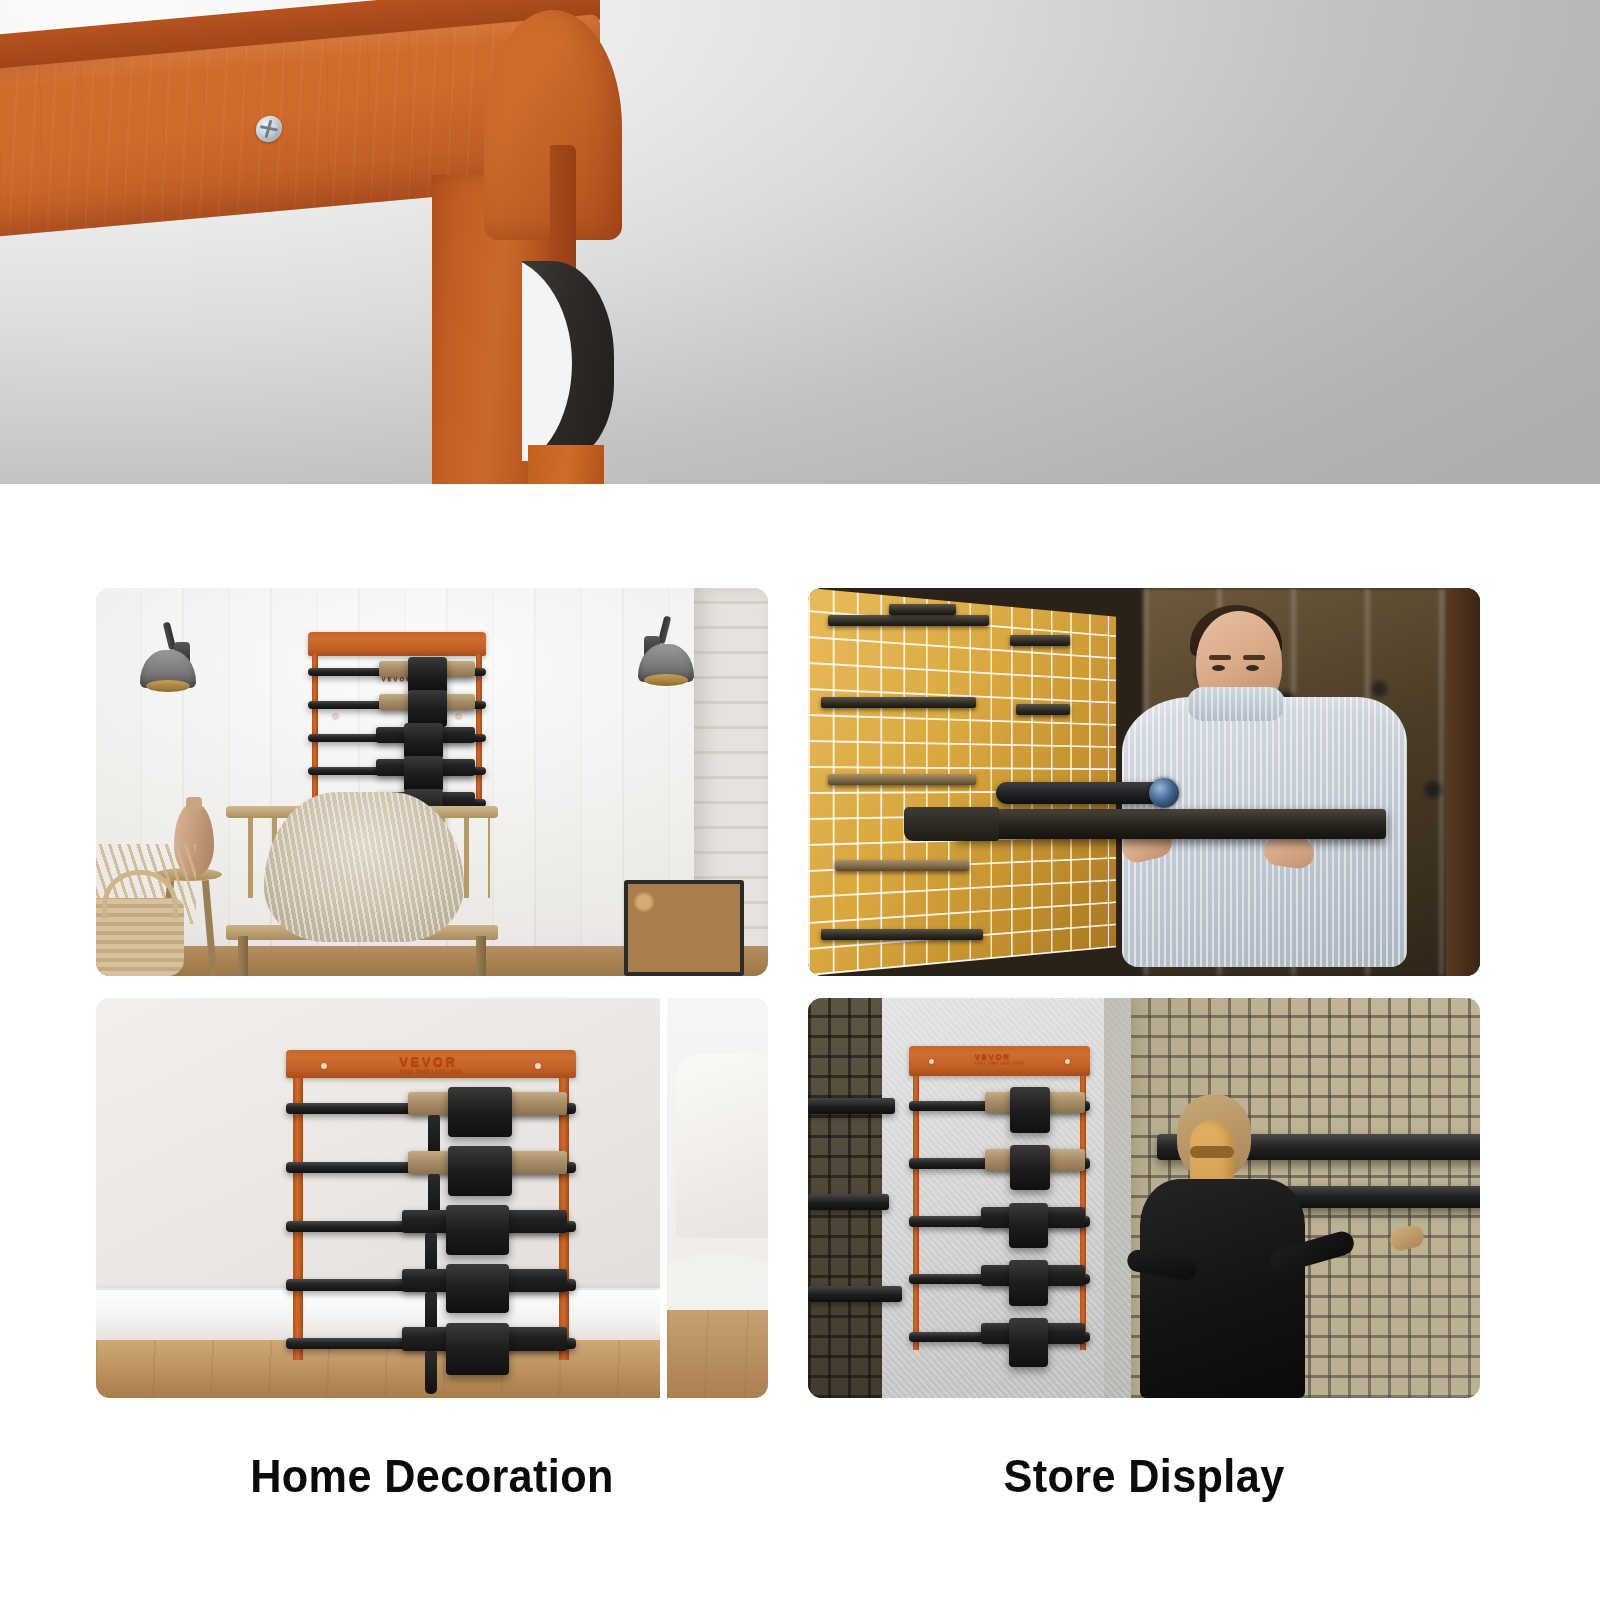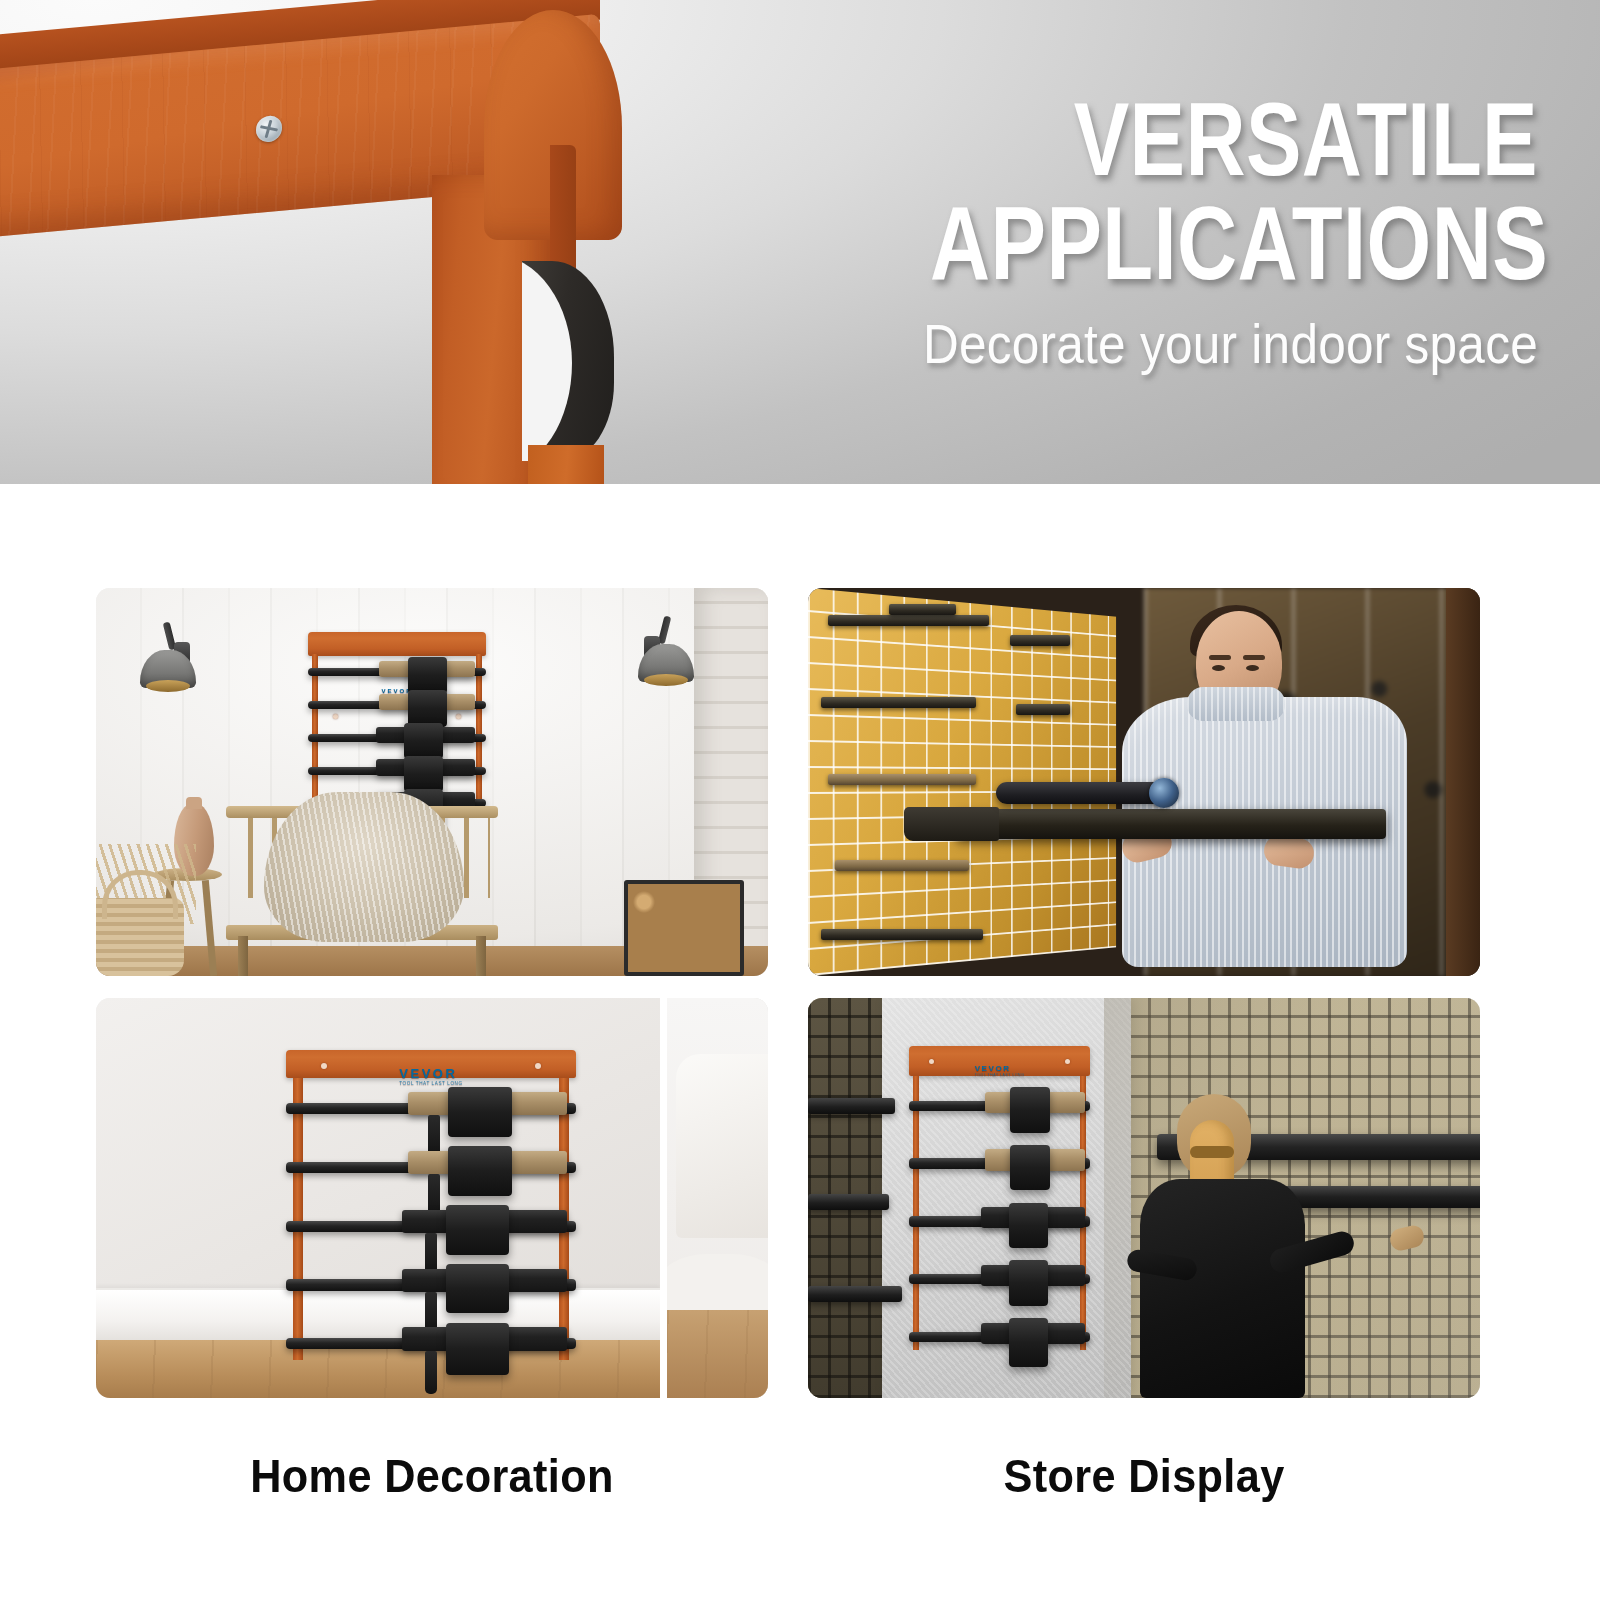--- a/index.html
+++ b/index.html
@@ -147,23 +147,22 @@
   
   .rack { position:absolute; }
   .rack .top-rail {
     position:absolute; left:0; top:0; width:100%; height:13%;
     background:linear-gradient(180deg,#c8652a 0%, #cf6e30 26%, #c25f26 70%, #a84d1b 100%);
     border-radius:4px 4px 2px 2px;
     box-shadow:0 2px 5px rgba(0,0,0,.26);
   }
   .rack .logo {
     position:absolute; left:50%; top:24%; transform:translateX(-50%);
-    color:#0369a1; font-weight:bold; letter-spacing:2px;
+    color:#c2410c; font-weight:bold; letter-spacing:2px;
     text-shadow:0 1px 1px rgba(90,30,10,.5);
-    margin-top:12px;
   }
   .rack .logo small { display:block; font-weight:normal; letter-spacing:.6px; opacity:.85; }
   .rack .rscrew {
     position:absolute; top:45%; width:5px; height:5px; border-radius:50%;
     background:#f0d8c5; box-shadow:0 0 2px rgba(120,50,20,.7);
   }
   .rack .side {
     position:absolute; top:12%; width:3.4%; height:88%;
     background:linear-gradient(90deg,#b4521d 0%, #cd6a2c 45%, #a64a18 100%);
   }
@@ -561,25 +560,20 @@
       <div class="post-head"></div>
       <div class="post-edge"></div>
       <div class="notch">
         <div class="notch-cut"></div>
         <div class="notch-white"></div>
       </div>
       <div class="post-foot"></div>
     </div>
   </div>
 
-  <div class="head-block">
-    <div class="h1">VERSATILE</div>
-    <div class="h1 l2">APPLICATIONS</div>
-    <div class="sub">Decorate your indoor space</div>
-  </div>
 </div>
 
 <div class="grid">
 
   <div class="cell c-tl">
     <div class="ph">
       <div class="tl-wall"></div>
       <div class="tl-stone"></div>
       <div class="tl-floor"></div>
 

